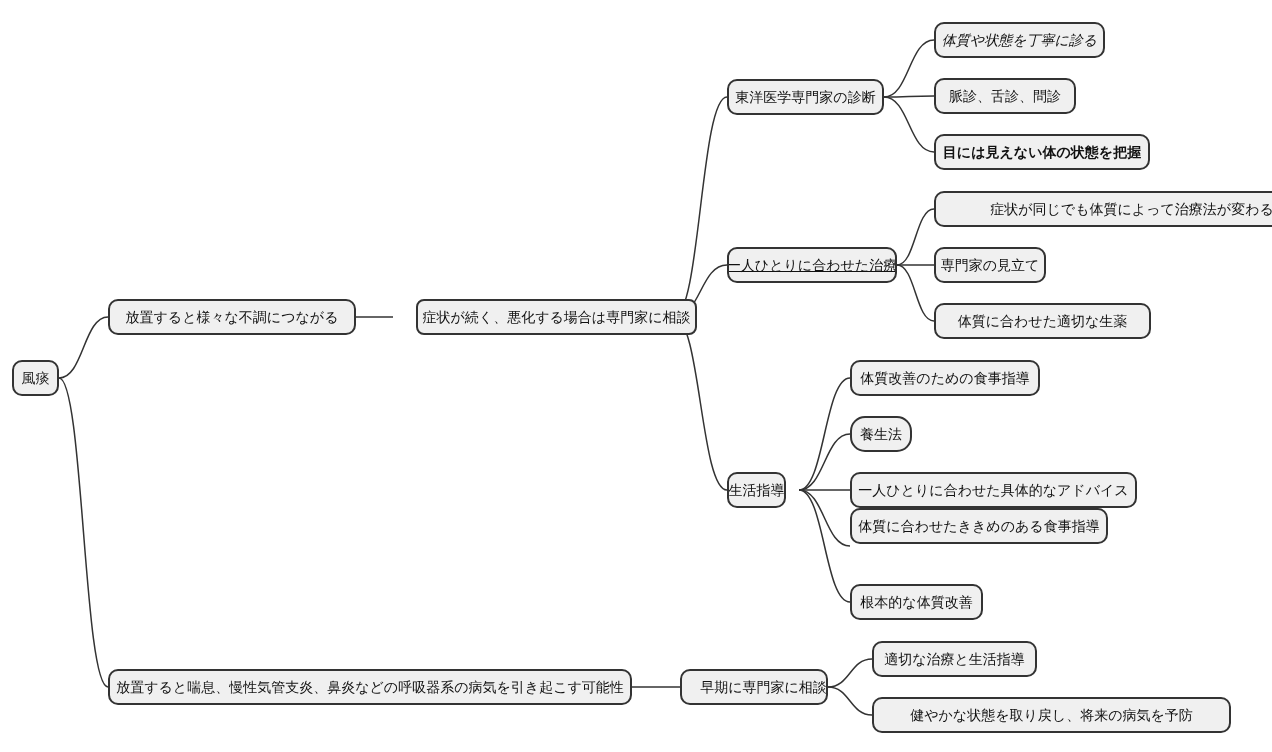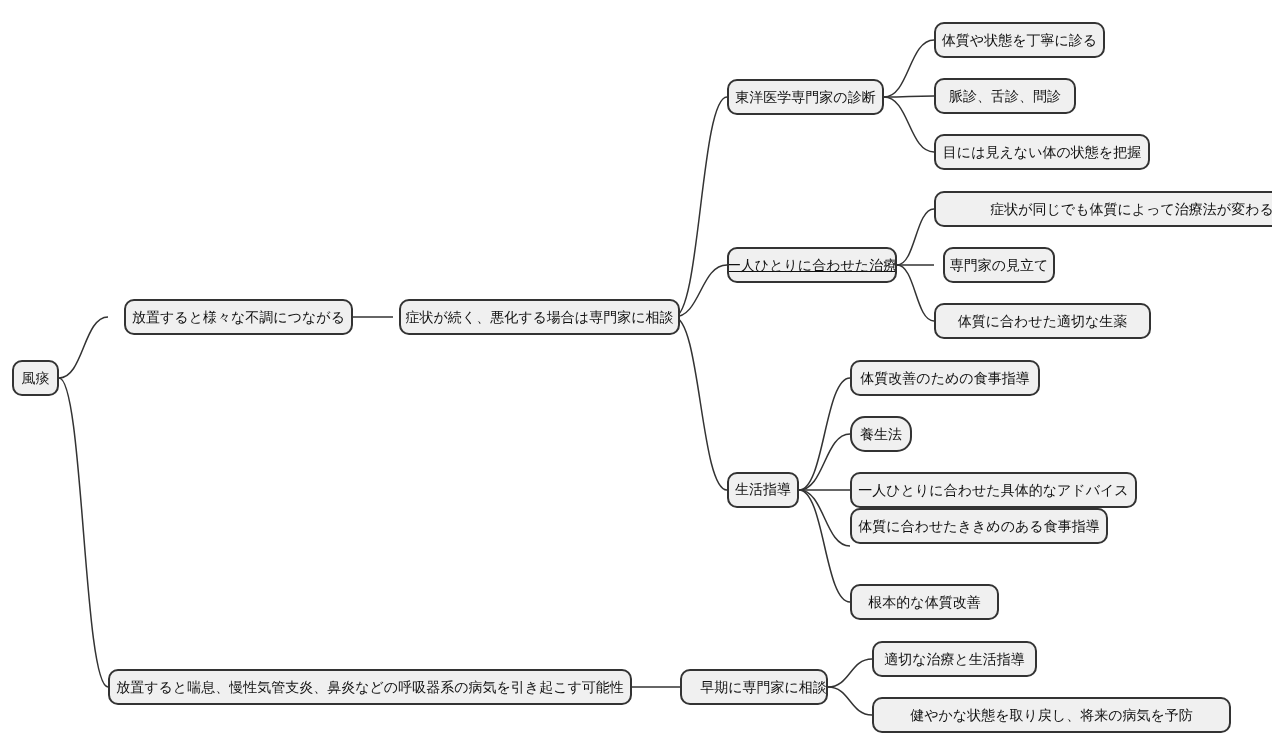--- a/index.html
+++ b/index.html
@@ -67,51 +67,51 @@
     <path d="M799,490 L850,490"></path>
     <path d="M799,490 C824.5,490 824.5,546 850,546"></path>
     <path d="M799,490 C824.5,490 824.5,602 850,602"></path>
     <path d="M632,687 L680,687"></path>
     <path d="M828,687 C850,687 850,659 872,659"></path>
     <path d="M828,687 C850,687 850,715 872,715"></path>
   </svg>
 
   <div class="node" style="left:12px;  top:360px; width:47px;">風痰</div>
 
-  <div class="node" style="left:124px; top:299px; width:229px;">放置すると様々な不調につながる</div>
+  <div class="node" style="left:108px; top:299px; width:248px;">放置すると様々な不調につながる</div>
 
-  <div class="node" style="left:399px; top:299px; width:281px;">症状が続く、悪化する場合は専門家に相談</div>
+  <div class="node" style="left:416px; top:299px; width:281px;border-radius:8px;">症状が続く、悪化する場合は専門家に相談</div>
 
   <div class="node" style="left:727px; top:79px;  width:157px;">東洋医学専門家の診断</div>
 
-  <div class="node" style="left:934px; top:22px;  width:171px;">体質や状態を丁寧に診る</div>
+  <div class="node" style="left:934px; top:22px;  width:171px;font-style:italic;">体質や状態を丁寧に診る</div>
 
   <div class="node" style="left:934px; top:78px;  width:142px;">脈診、舌診、問診</div>
 
-  <div class="node" style="left:934px; top:134px; width:216px;">目には見えない体の状態を把握</div>
+  <div class="node" style="left:934px; top:134px; width:216px;font-weight:bold;">目には見えない体の状態を把握</div>
 
   <div class="node" style="left:727px; top:247px; width:170px;text-decoration:underline;">一人ひとりに合わせた治療</div>
 
   <div class="node" style="left:934px; top:191px; width:396px;">症状が同じでも体質によって治療法が変わる</div>
 
-  <div class="node" style="left:934px; top:247px; width:112px;margin-left:9px;">専門家の見立て</div>
+  <div class="node" style="left:934px; top:247px; width:112px;">専門家の見立て</div>
 
   <div class="node" style="left:934px; top:303px; width:217px;">体質に合わせた適切な生薬</div>
 
-  <div class="node" style="left:727px; top:472px; width:72px;font-family:Liberation Mono, monospace;">生活指導</div>
+  <div class="node" style="left:727px; top:472px; width:59px;">生活指導</div>
 
   <div class="node" style="left:850px; top:360px; width:190px;">体質改善のための食事指導</div>
 
   <div class="node" style="left:850px; top:416px; width:62px;border-radius:15px;">養生法</div>
 
   <div class="node" style="left:850px; top:472px; width:287px;">一人ひとりに合わせた具体的なアドバイス</div>
 
   <div class="node" style="left:850px; top:508px; width:258px;">体質に合わせたききめのある食事指導</div>
 
-  <div class="node" style="left:850px; top:584px; width:149px;">根本的な体質改善</div>
+  <div class="node" style="left:850px; top:584px; width:133px;">根本的な体質改善</div>
 
   <div class="node" style="left:108px; top:669px; width:524px;">放置すると喘息、慢性気管支炎、鼻炎などの呼吸器系の病気を引き起こす可能性</div>
 
   <div class="node" style="left:680px; top:669px; width:148px;padding-left:19px;">早期に専門家に相談</div>
 
   <div class="node" style="left:872px; top:641px; width:165px;">適切な治療と生活指導</div>
 
   <div class="node" style="left:872px; top:697px; width:359px;">健やかな状態を取り戻し、将来の病気を予防</div>
 
 </div>

